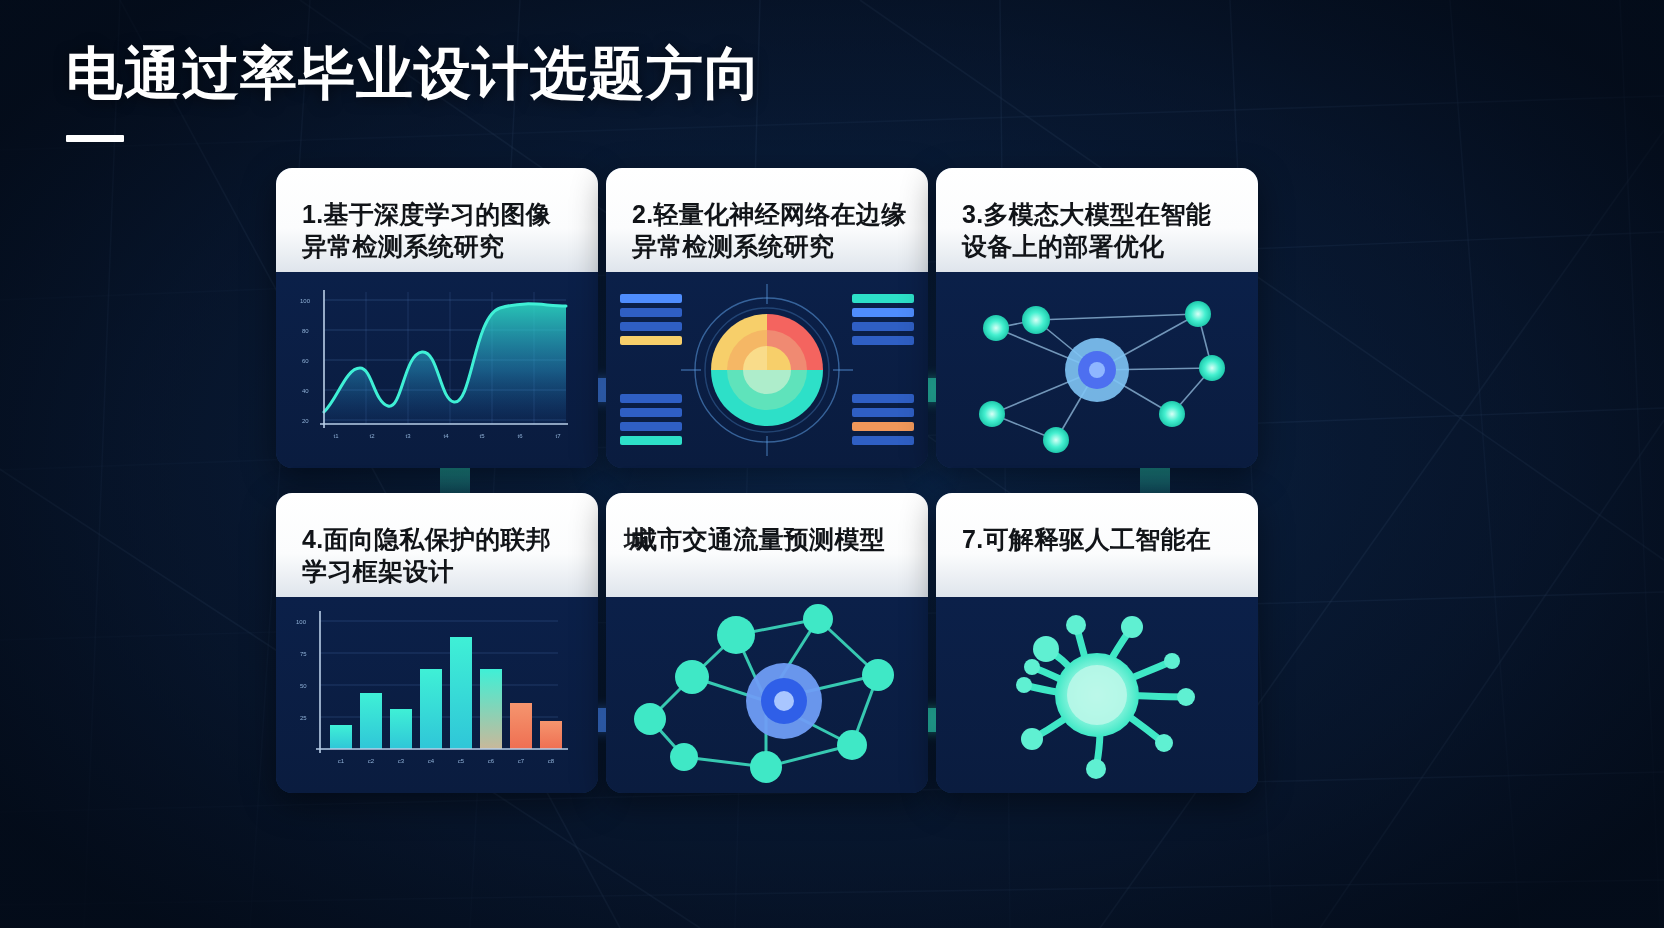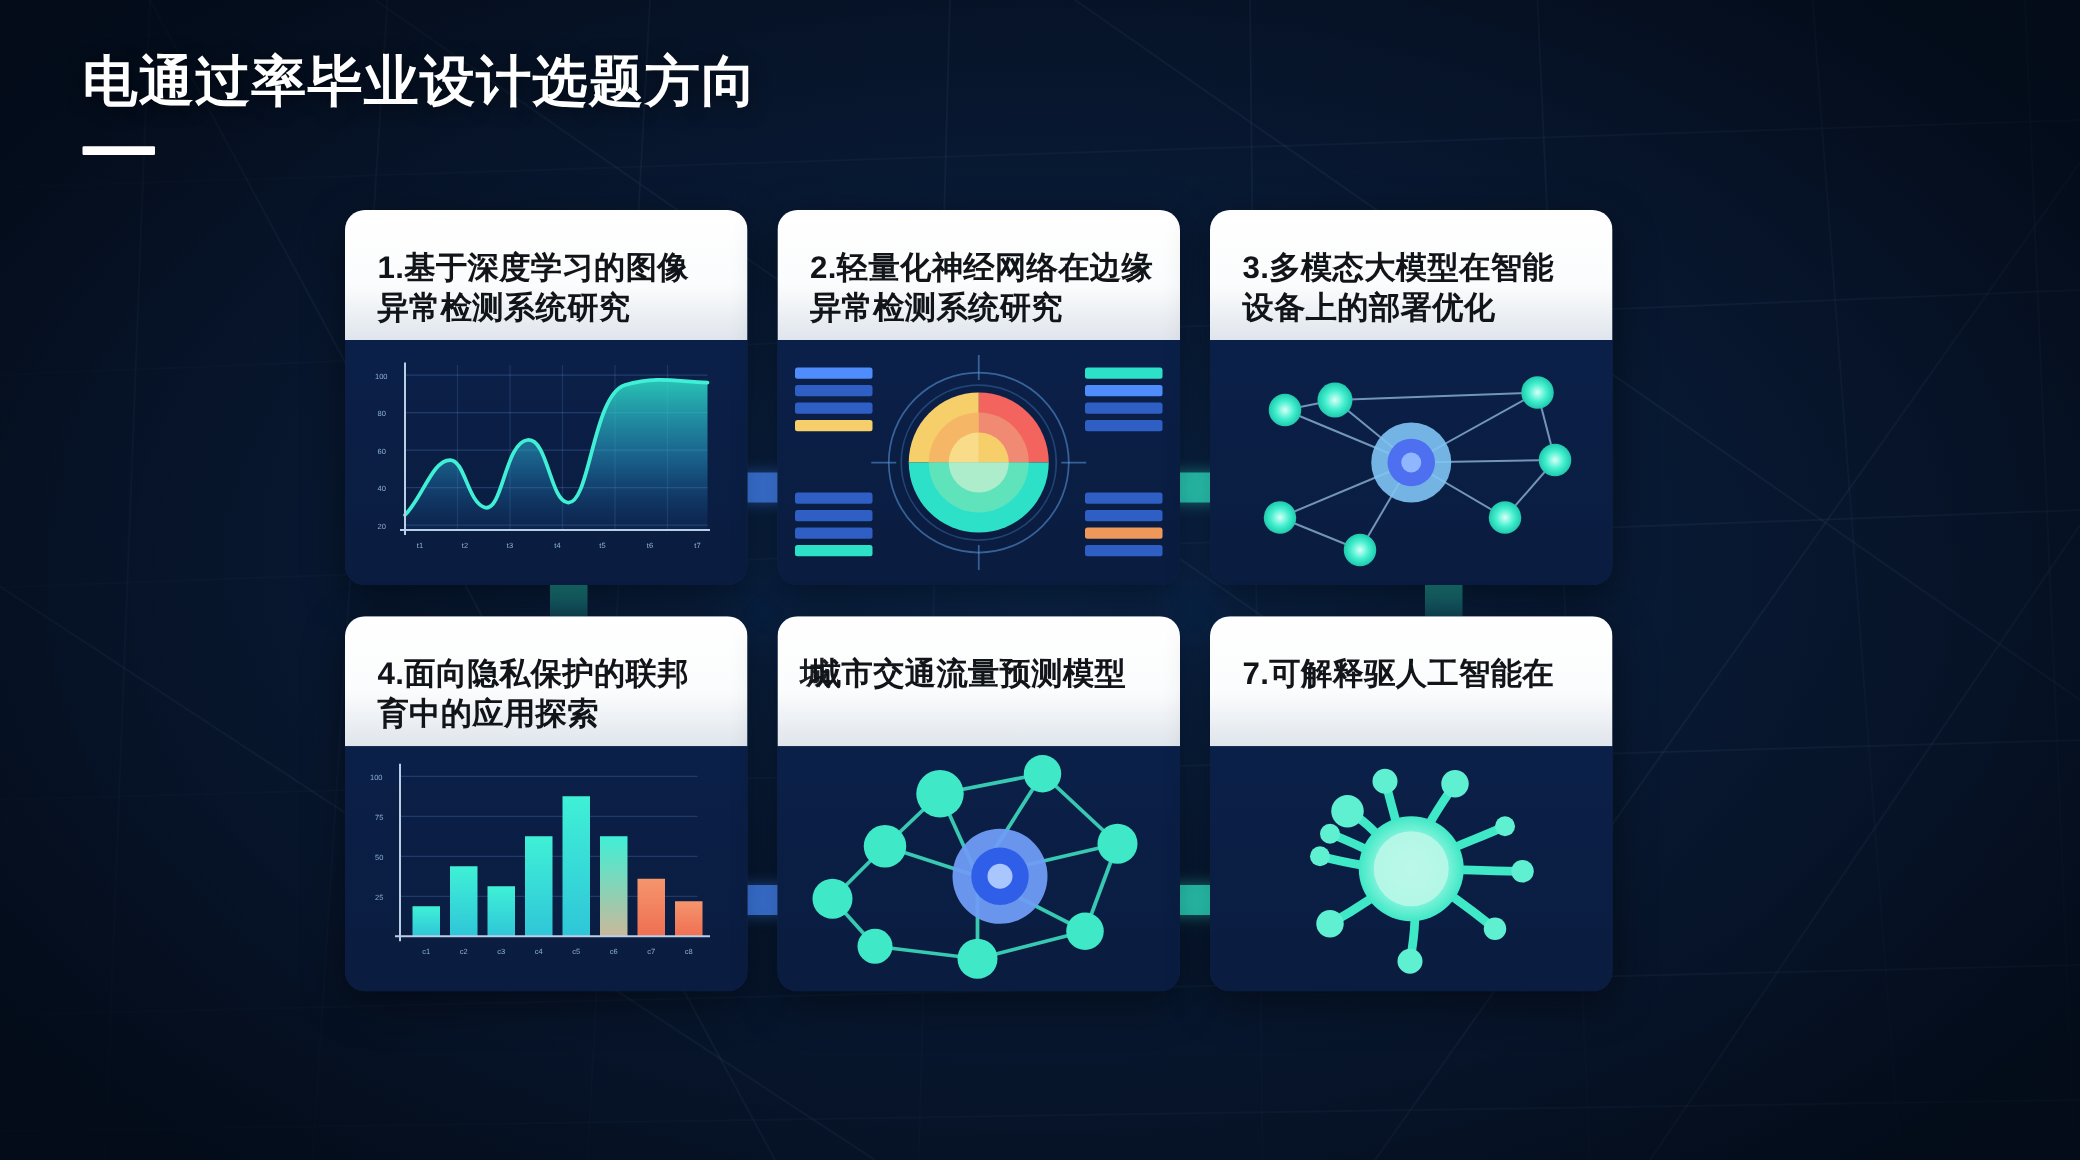--- a/index.html
+++ b/index.html
@@ -20,36 +20,36 @@
   .bg-grid{position:absolute;inset:0;opacity:.55;}
   .bg-vignette{
     position:absolute;inset:0;
     background:radial-gradient(1000px 620px at 50% 50%, rgba(10,40,80,.35) 0%, rgba(5,14,30,.55) 70%, rgba(3,10,22,.85) 100%);
     pointer-events:none;
   }
 
   
   .title-wrap{position:absolute;left:66px;top:36px;}
   .title{
-    font-size:44px;font-weight:700;color:#ffffff;letter-spacing:1px;
+    font-size:57px;font-weight:700;color:#ffffff;letter-spacing:1px;
     text-shadow:0 2px 14px rgba(0,0,0,.55);
     white-space:nowrap;
   }
   .title-rule{
     margin-top:22px;width:58px;height:7px;background:#ffffff;border-radius:1px;
   }
 
   
   .grid{
     position:absolute;left:276px;top:168px;
     width:1018px;
     display:grid;
     grid-template-columns:322px 322px 322px;
     grid-template-rows:300px 300px;
-    gap:25px 24px;
+    gap:25px 8px;
   }
   .card{
     position:relative;
     border-radius:16px;
     overflow:hidden;
     background:#0c2247;
     box-shadow:0 10px 34px rgba(0,0,0,.45), 0 0 0 1px rgba(120,180,255,.10) inset;
   }
   .card-head{
     position:relative;
@@ -347,21 +347,21 @@
           <circle cx="161" cy="98" r="19" fill="#4d6ff0"></circle>
           <circle cx="161" cy="98" r="8" fill="#8fb6ff"></circle>
         </svg>
       </div>
     </div>
 
     <div class="card">
       <div class="card-head">
         <div class="card-title">
           <span>4.面向隐私保护的联邦</span>
-          <span class="l2">育中的应用探索</span>
+          <span class="l2">学习框架设计</span>
         </div>
       </div>
       <div class="card-body">
         <svg width="322" height="196" viewBox="0 0 322 196">
           <defs>
             <linearGradient id="barT" x1="0" y1="0" x2="0" y2="1">
               <stop offset="0%" stop-color="#3ff0d6"></stop>
               <stop offset="100%" stop-color="#2fc6d8"></stop>
             </linearGradient>
             <linearGradient id="barM" x1="0" y1="0" x2="0" y2="1">

